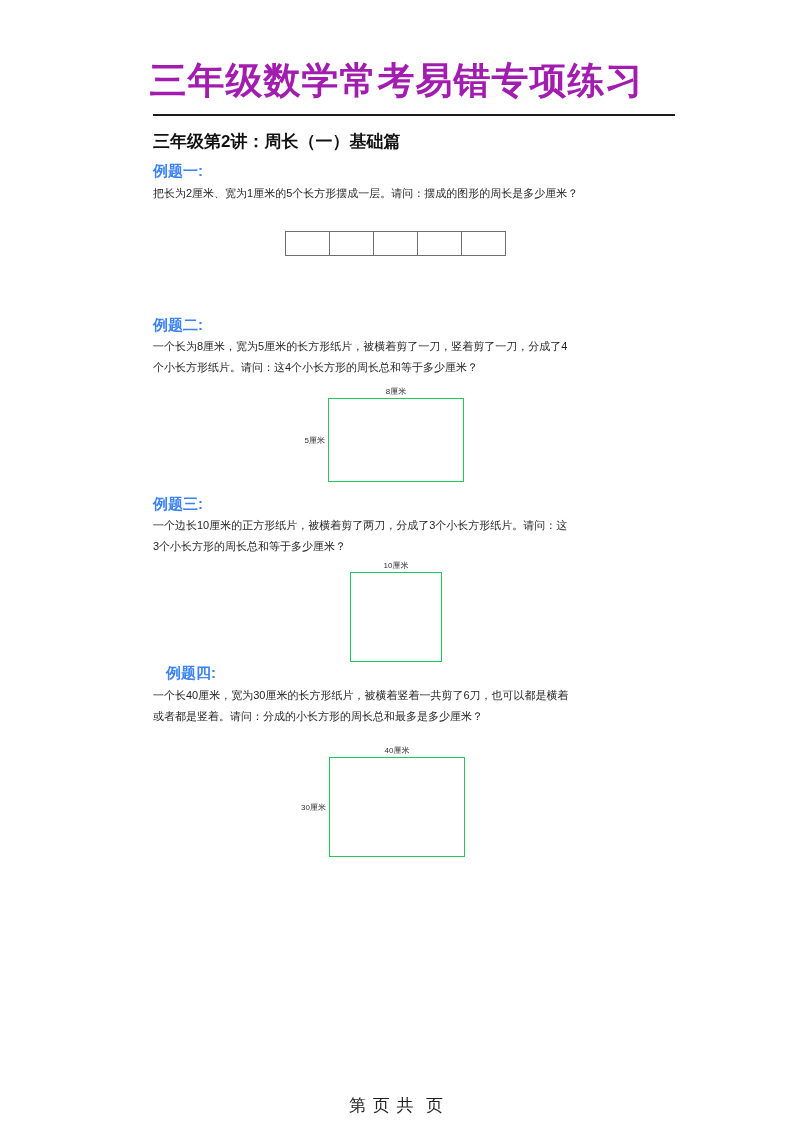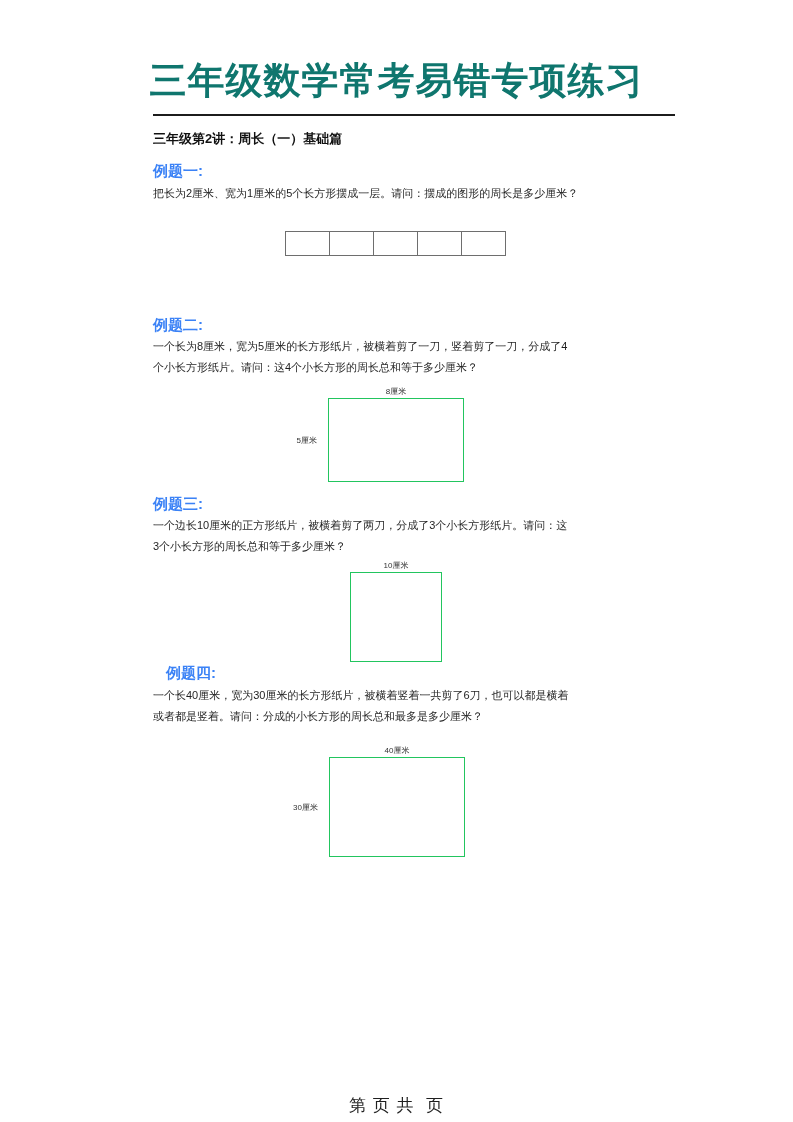--- a/index.html
+++ b/index.html
@@ -18,36 +18,36 @@
   }
   .doc-title {
     position: absolute;
     top: 56px;
     left: 0;
     width: 793px;
     text-align: center;
     font-size: 37px;
     font-weight: 700;
     letter-spacing: 1px;
-    color: #0f766e;
+    color: #a21caf;
     white-space: nowrap;
   }
   .title-rule {
     position: absolute;
     top: 114px;
     left: 153px;
     width: 522px;
     height: 2px;
     background: #1c1c1c;
   }
   .subtitle {
     position: absolute;
     top: 130px;
     left: 153px;
-    font-size: 13px;
+    font-size: 17px;
     font-weight: 700;
     color: #111111;
     white-space: nowrap;
   }
   .ex-heading {
     position: absolute;
     left: 153px;
     font-size: 15px;
     font-weight: 700;
     color: #3b82f6;
@@ -94,21 +94,21 @@
     left: 0;
     width: 100%;
     text-align: center;
     font-size: 8px;
     color: #333333;
     white-space: nowrap;
   }
   .fig-rect .label-left {
     position: absolute;
     right: 100%;
-    margin-right: 12px;
+    margin-right: 4px;
     top: 50%;
     transform: translateY(-50%);
     font-size: 8px;
     color: #333333;
     white-space: nowrap;
   }
   #fig2 { left: 328px; top: 398px; width: 136px; height: 84px; }
   #fig3 { left: 350px; top: 572px; width: 92px;  height: 90px; }
   #fig4 { left: 329px; top: 757px; width: 136px; height: 100px; }
 

